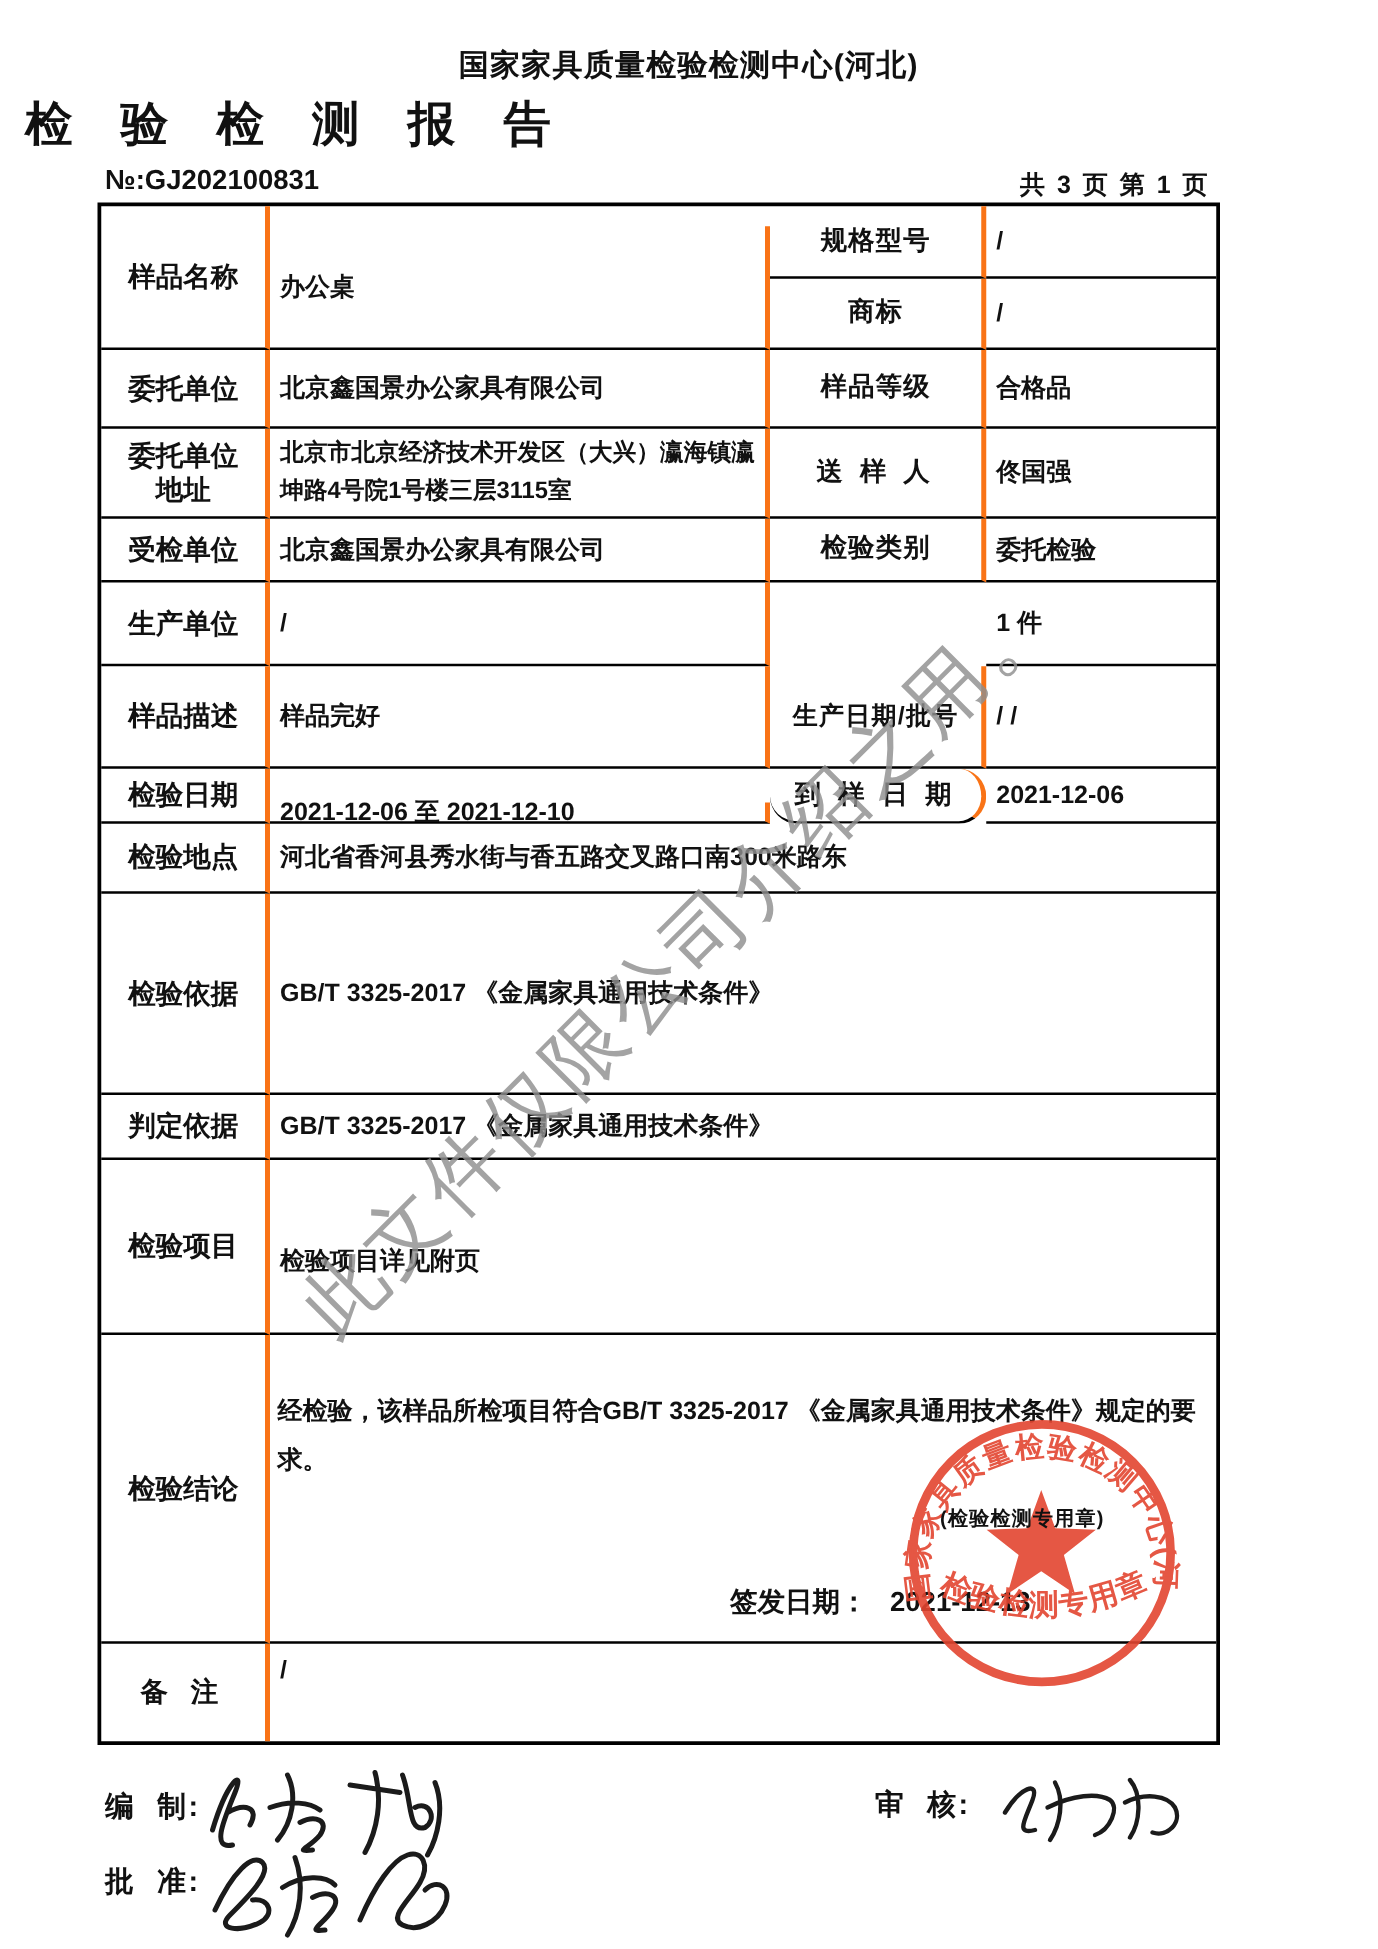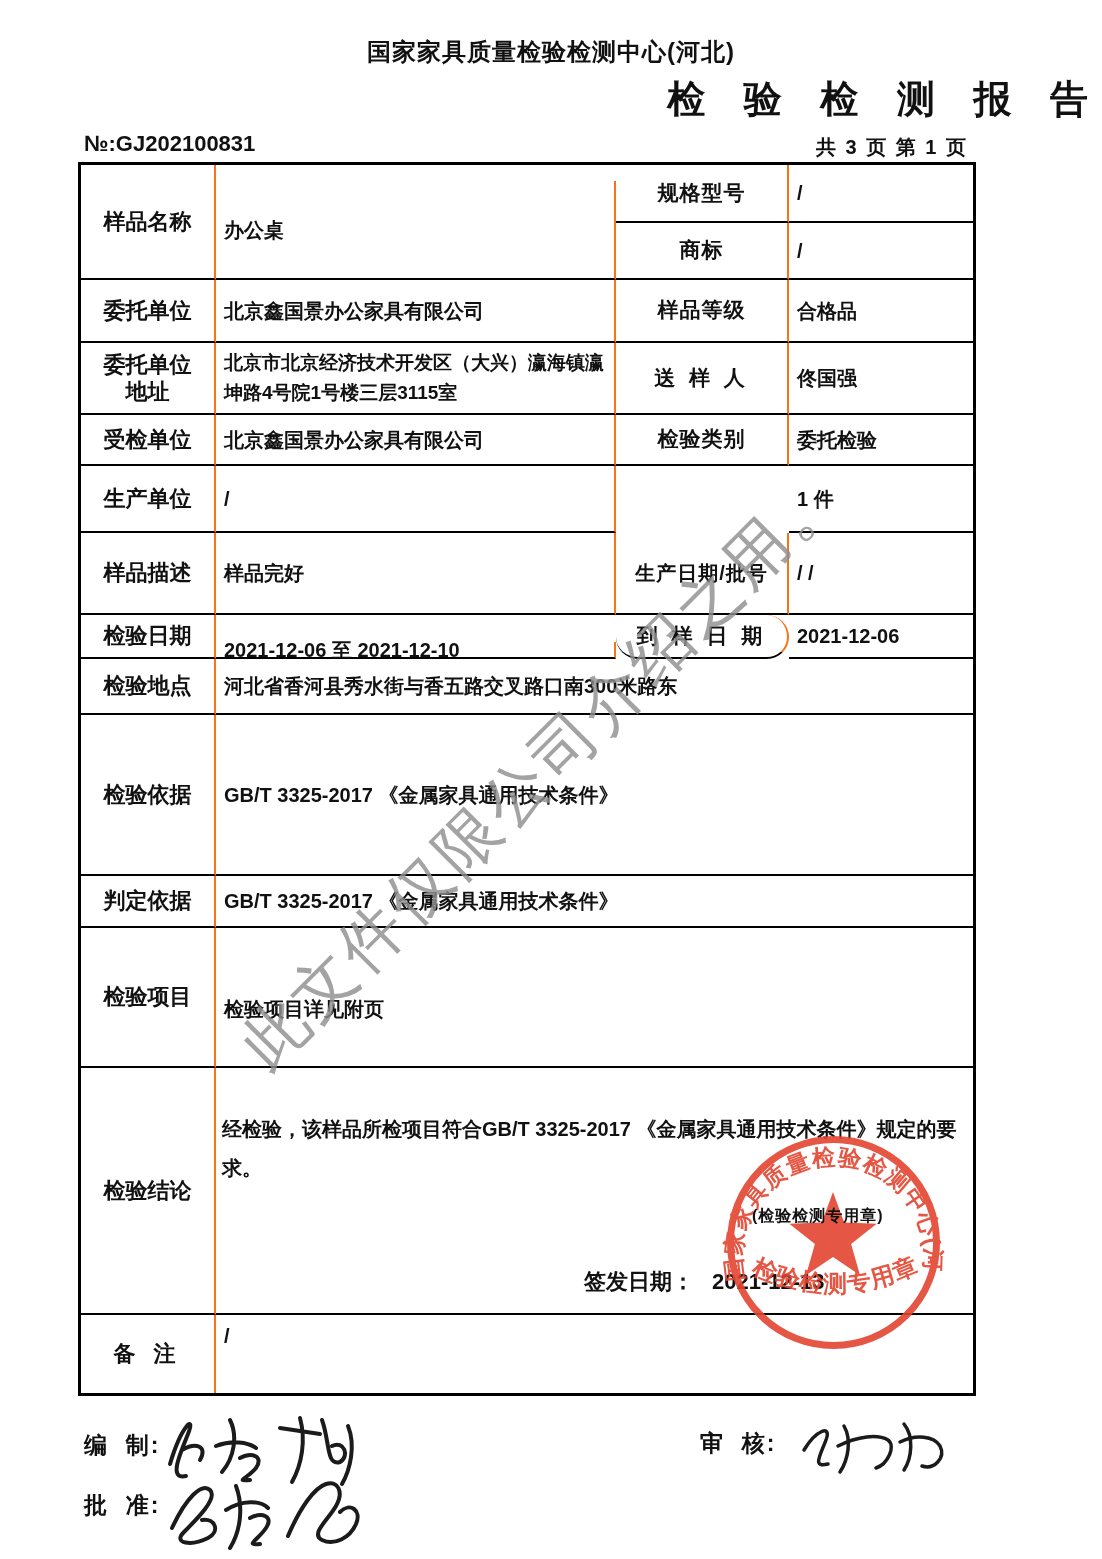--- a/index.html
+++ b/index.html
@@ -3,32 +3,32 @@
 <meta charset="utf-8">
 <style>
   * { margin:0; padding:0; box-sizing:border-box; }
   html,body { background:#ffffff; }
   body { font-family:"Liberation Sans","DejaVu Sans",sans-serif; color:#111; }
   .page { position:relative; width:1102px; height:1559px; background:#fff; overflow:hidden; }
 
   
   .center-name { position:absolute; top:36px; left:0; width:100%; text-align:center;
                  font-size:24px; font-weight:bold; letter-spacing:1px; }
-  .report-title { position:absolute; top:74px; left:0; width:100%; text-align:right;
-                  font-size:38px; font-weight:bold; letter-spacing:14px; }
+  .report-title { position:absolute; top:74px; left:0; width:100%; text-align:left;
+                  font-size:38px; font-weight:bold; letter-spacing:14px;padding-left:20px; }
   .report-no { position:absolute; top:131px; left:84px; font-size:22px; font-weight:bold; }
   .page-info { position:absolute; top:134px; right:134px; font-size:20px; font-weight:bold; letter-spacing:2px; }
 
   
   .report-table { position:absolute; left:78px; top:162px; width:898px;
                   display:grid; z-index:1;
                   grid-template-columns:135px 400px 173px 184px;
                   grid-template-rows:58px 57px 63px 72px 51px 67px 82px 44px 56px 161px 52px 140px 247px 78px;
                   border:3px solid #000; background:transparent; }
-  .cell { border-right:2px solid #f97316; border-bottom:2px solid #000;
+  .cell { border-right:4px solid #f97316; border-bottom:2px solid #000;
           display:flex; align-items:center; font-weight:bold; }
   .cell.no-r { border-right:none; }
   .cell.no-b { border-bottom:none; }
   .lbl { justify-content:center; text-align:center; font-size:22px; flex-direction:column; line-height:1.25; }
   .lbl3 { font-size:21px; letter-spacing:1px; }
   .val { justify-content:flex-start; padding:4px 8px; font-size:20px; line-height:1.5; }
   .conclusion-cell { position:relative; align-items:flex-start; padding:42px 12px 0 6px; line-height:1.95; }
 
   
   .stamp-note { position:absolute; left:536px; top:132px; font-size:16px; font-weight:bold;

